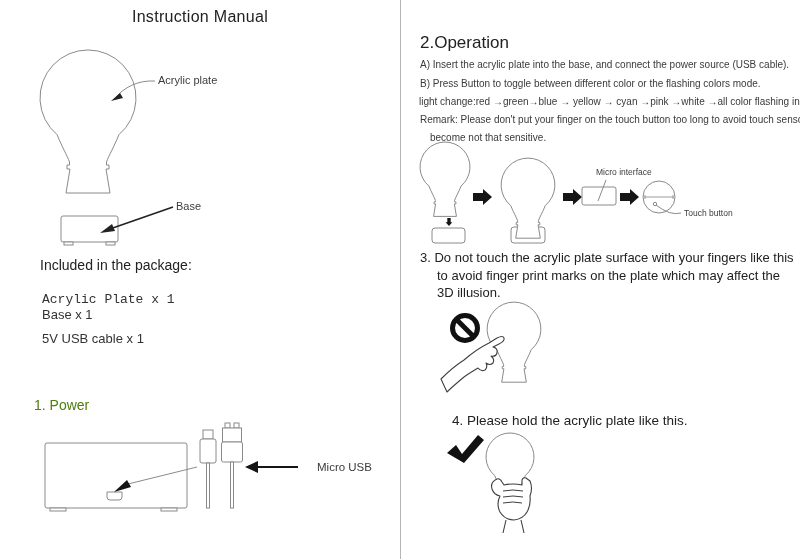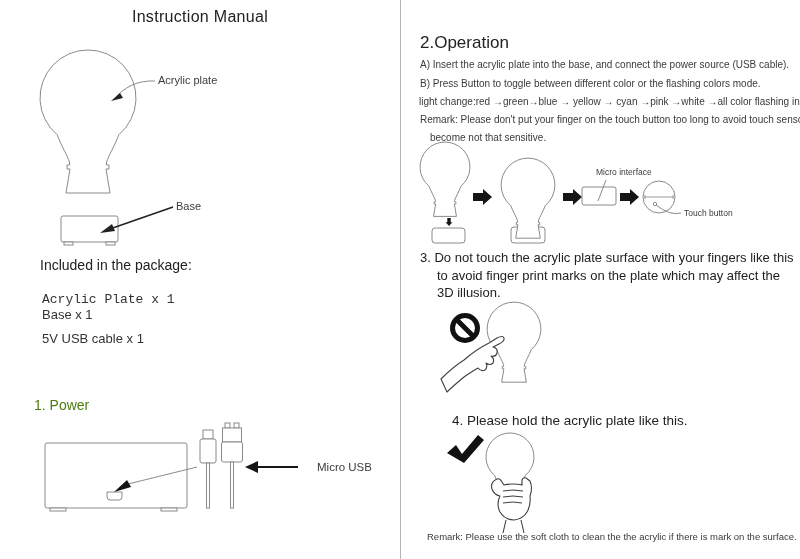--- a/index.html
+++ b/index.html
@@ -129,15 +129,14 @@
   <div id="sec4-head" class="abs">4. Please hold the acrylic plate like this.</div>
 
   <svg class="abs" style="left:440px;top:427px;" width="140" height="110" viewBox="0 0 140 110">
     <path d="M 7 26 L 16 18 L 22 27 L 38 8 L 44 13 L 24 36 Z" fill="#111"></path>
     <use href="#bulb-shape" transform="translate(70,30) scale(0.5)"></use>
     <path d="M 57 52 Q 50 55 52 62 Q 54 68 60 69 Q 56 77 60 85 Q 65 93 74 93 Q 83 92 87 85 Q 91 78 90 69 Q 93 61 90 54 L 86 51 Q 83 50 82 53 L 82 58 Q 73 56 64 58 L 62 55 Q 60 51 57 52 Z" fill="#fff" stroke="#3f3f3f" stroke-width="1.1" stroke-linejoin="round"></path>
     <path d="M 63 64 Q 73 62 83 64 M 63 70 Q 73 68 83 70 M 63 76 Q 73 74 82 76" fill="none" stroke="#3f3f3f" stroke-width="1"></path>
     <path d="M 66 93 L 63 106 M 81 93 L 84 106" fill="none" stroke="#3f3f3f" stroke-width="1.1"></path>
   </svg>
 
-  <div id="footer-remark" class="abs">Remark: Please use the soft cloth to clean the the acrylic if there is mark on the surface.</div>
 
 </div>
 
 </body></html>

